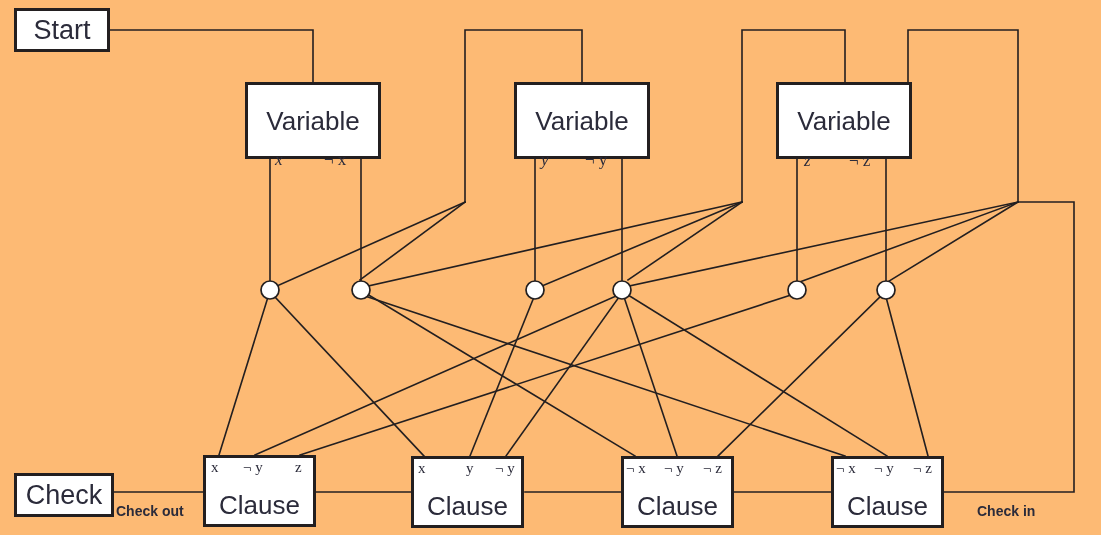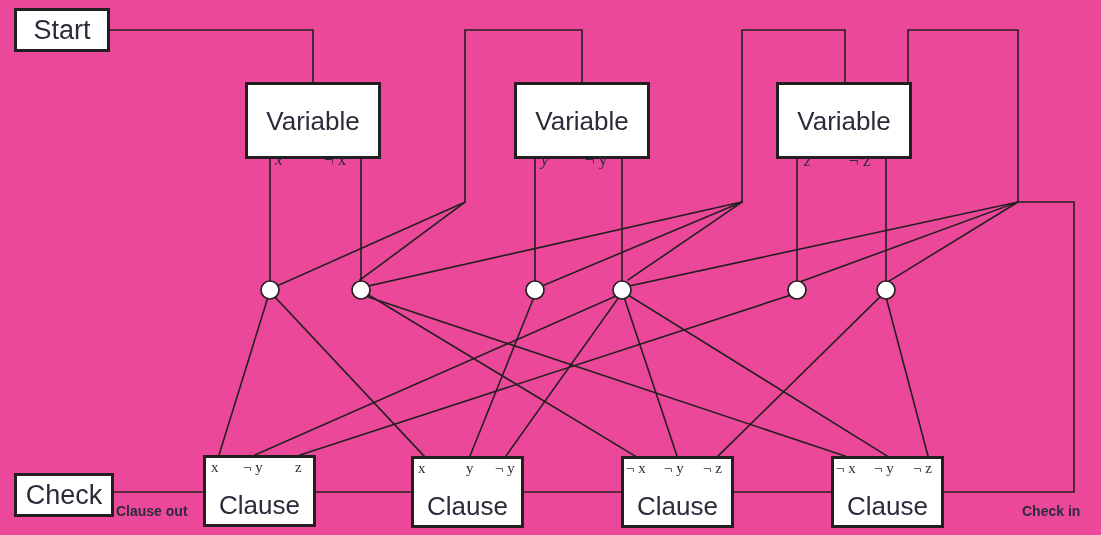--- a/index.html
+++ b/index.html
@@ -1,17 +1,17 @@
 <!DOCTYPE html>
 <html><head>
 <meta charset="utf-8">
 <style>
   html,body{margin:0;padding:0;background:#ffffff;}
   body{font-family:"Liberation Sans",sans-serif;}
-  #stage{position:relative;width:1101px;height:535px;background:#ec4899;overflow:hidden;}
+  #stage{position:relative;width:1101px;height:535px;background:#fdba74;overflow:hidden;}
   svg#wires{position:absolute;left:0;top:0;width:1101px;height:535px;}
   .wire{stroke:#231f20;stroke-width:1.6;fill:none;stroke-linecap:square;}
   .node-circle{fill:#ffffff;stroke:#231f20;stroke-width:1.7;}
   .box{position:absolute;background:#ffffff;border:3px solid #231f20;box-sizing:border-box;
        display:flex;align-items:center;justify-content:center;}
   .box-label{font-family:"Liberation Sans",sans-serif;color:#2b2b3a;line-height:1;}
   .box.start,.box.finish{height:44px;}
   .box.start .box-label,.box.finish .box-label{font-size:27px;}
   .box.variable{width:136px;height:77px;}
   .box.variable .box-label{font-size:26px;}
@@ -138,16 +138,16 @@
   <span class="clause-lit" style="left:664px;top:460px;">¬ y</span>
   <span class="clause-lit" style="left:703px;top:460px;">¬ z</span>
 
   <div class="box clause" style="left:831px;top:456px;">
     <span class="box-label">Clause</span>
   </div>
   <span class="clause-lit" style="left:836px;top:460px;">¬ x</span>
   <span class="clause-lit" style="left:874px;top:460px;">¬ y</span>
   <span class="clause-lit" style="left:913px;top:460px;">¬ z</span>
 
-  <span class="edge-label" style="left:116px;top:503px;">Clause out</span>
-  <span class="edge-label" style="left:977px;top:503px;margin-left:45px;">Check in</span>
+  <span class="edge-label" style="left:116px;top:503px;">Check out</span>
+  <span class="edge-label" style="left:977px;top:503px;">Check in</span>
 
 </div>
 
 </body></html>

